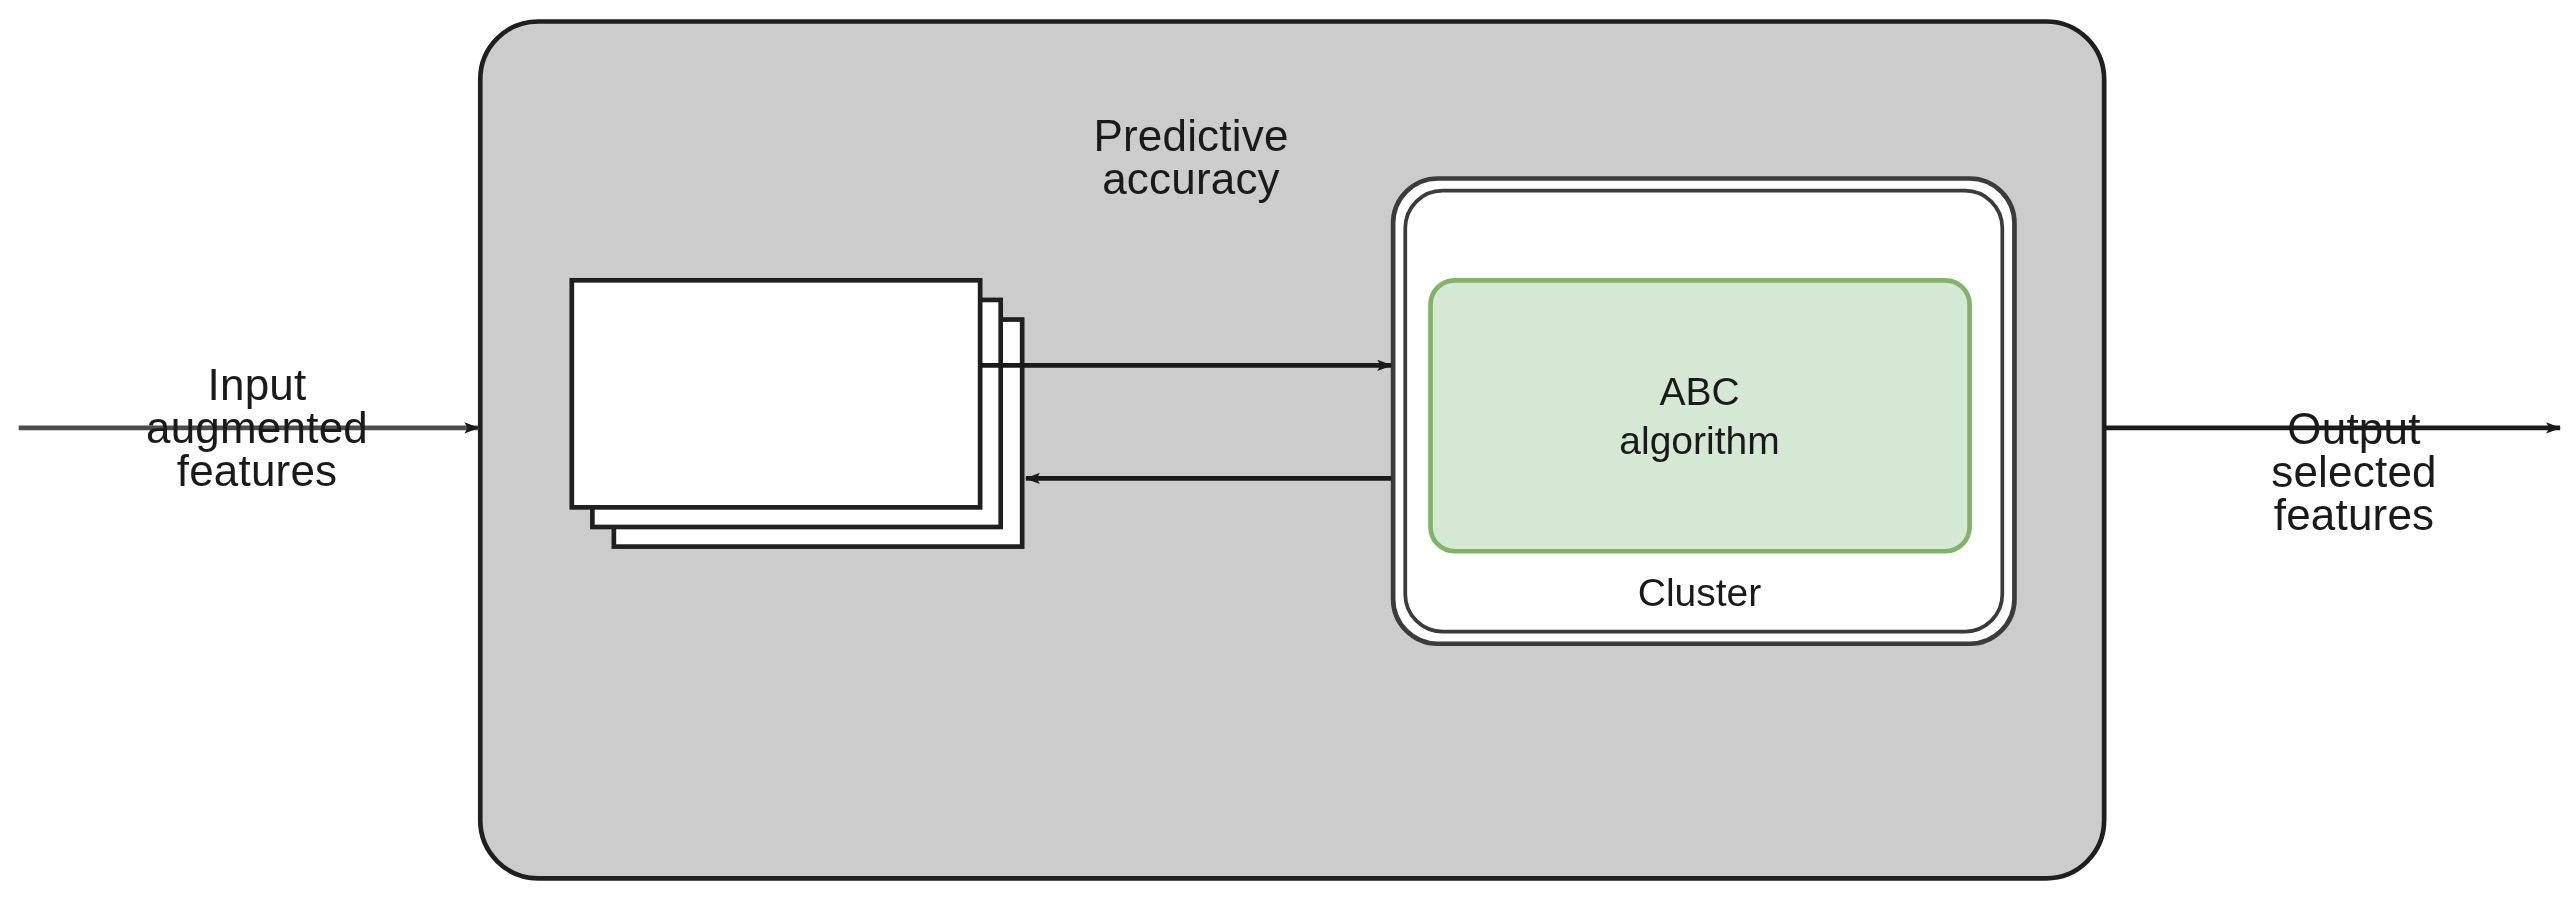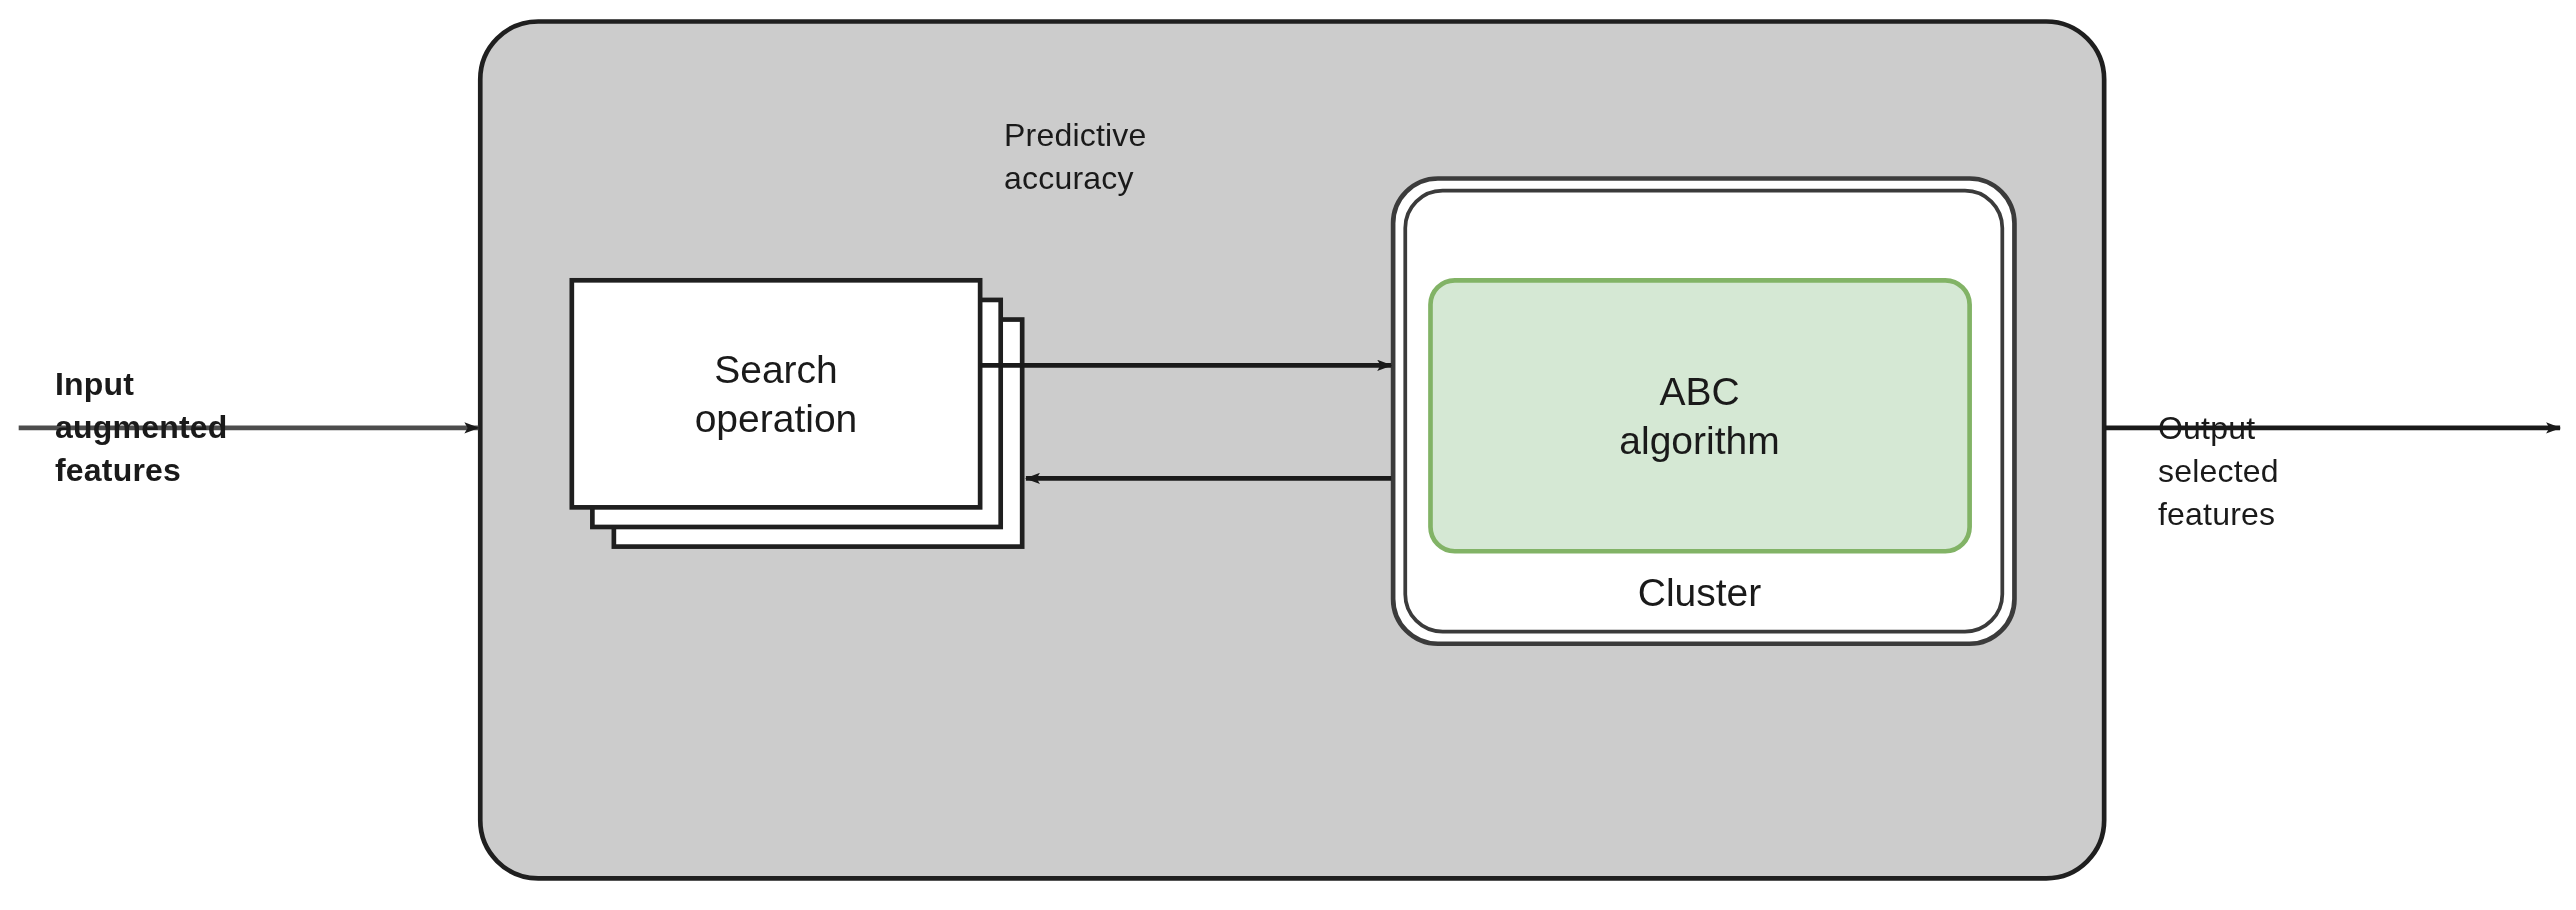--- a/index.html
+++ b/index.html
@@ -19,23 +19,23 @@
   }
   svg.layer {
     position: absolute;
     top: 0;
     left: 0;
     width: 2576px;
     height: 911px;
   }
   .lbl {
     position: absolute;
-    text-align: left;
+    text-align: center;
     color: #1a1a1a;
-    font-size: 32px;
+    font-size: 44px;
     line-height: 43px;
     white-space: pre-line;
     letter-spacing: 0.2px;
   }
   .node-text {
     position: absolute;
     display: flex;
     align-items: center;
     justify-content: center;
     text-align: center;
@@ -76,34 +76,32 @@
 
     <line x1="20" y1="458" x2="512" y2="458" stroke="#4d4d4d" stroke-width="5" marker-end="url(#arrowFilled)"></line>
 
     <line x1="2253" y1="458" x2="2740" y2="458" stroke="#1a1a1a" stroke-width="5" marker-end="url(#arrowFilled)"></line>
 
     <line x1="1049" y1="391" x2="1489" y2="391" stroke="#1a1a1a" stroke-width="5" marker-end="url(#arrowFilled)"></line>
 
     <line x1="1489" y1="512" x2="1098" y2="512" stroke="#1a1a1a" stroke-width="5" marker-end="url(#arrowFilledLeft)"></line>
   </svg>
 
-  <div class="lbl" style="left:55px; top:363px; width:392px;font-weight:bold;">Input
+  <div class="lbl" style="left:61px; top:363px; width:392px;">Input
 augmented
 features</div>
 
   <div class="lbl" style="left:2158px; top:363px; width:392px;margin-top:44px;">Output
 selected
 features</div>
 
   <div class="lbl" style="left:1004px; top:114px; width:374px;">Predictive
 accuracy</div>
 
 
-  <div class="node-text" style="left:572px; top:280px; width:408px; height:227px;">Search
-operation</div>
 
   <div class="node-text" style="left:1430px; top:280px; width:539px; height:271px;">ABC
 algorithm</div>
 
   <div class="node-text" style="left:1430px; top:561px; width:539px; height:62px;text-align:right;">Cluster</div>
 
 </div>
 
 
 </body></html>

